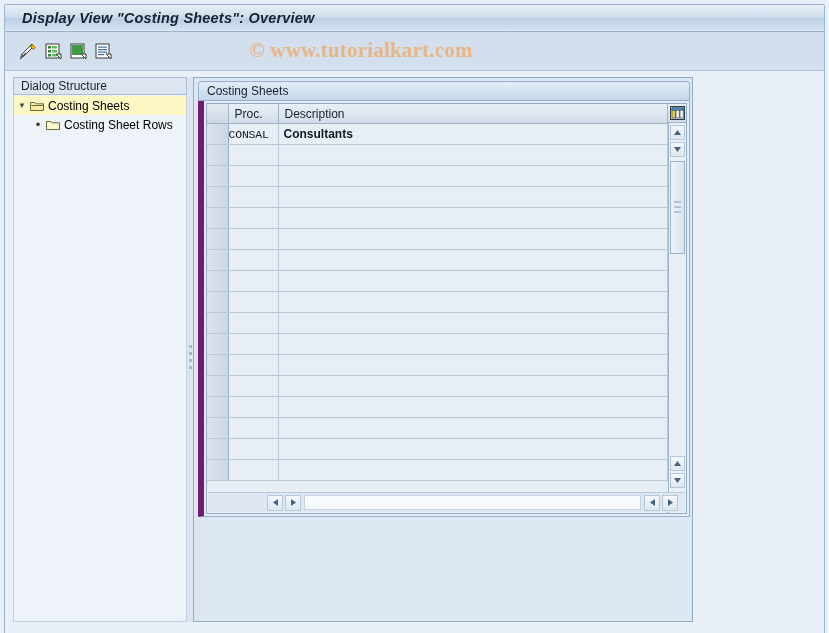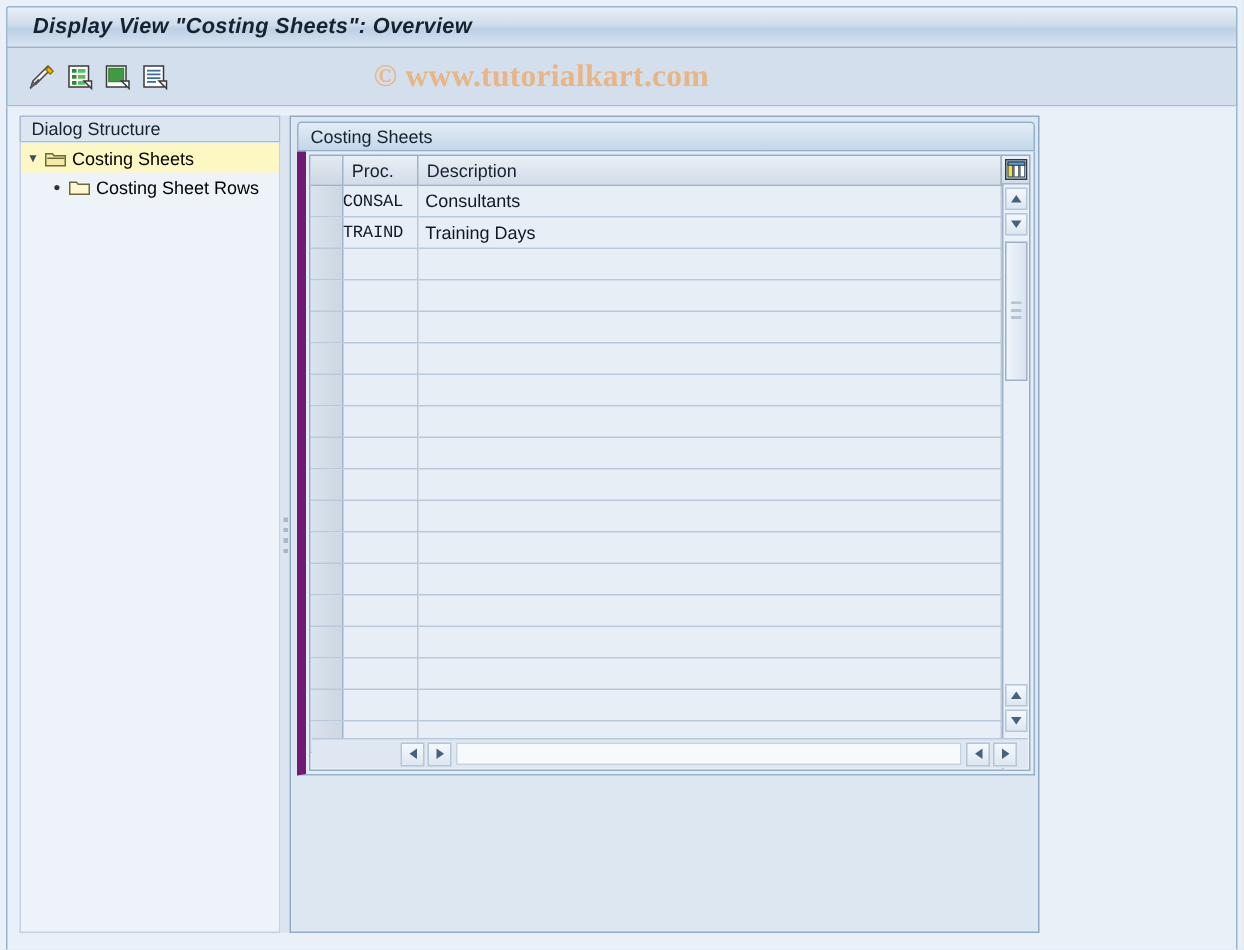--- a/index.html
+++ b/index.html
@@ -242,21 +242,21 @@
   table.sapgrid td.selcell {
     background: linear-gradient(to right, #dbe3ec 0%, #ccd7e3 100%);
     border-right: 1px solid #9fb4ca;
   }
   table.sapgrid td.proc {
     font-family: "Liberation Mono", monospace;
     font-size: 11.5px;
     padding-left: 0;
     letter-spacing: -0.2px;
   }
-  table.sapgrid td.desc { padding-left: 5px; }
+  table.sapgrid td.desc { padding-left: 5px; font-weight: bold; }
 
   
   #vscroll {
     position: absolute;
     right: 0; top: 0;
     width: 18px;
     height: 100%;
     background: #e9f0f7;
     border-left: 1px solid #9fb4ca;
     box-sizing: border-box;
@@ -454,26 +454,20 @@
             </thead>
             <tbody id="tbody">
                 <tr>
                   <td class="selcell"></td>
                   <td class="proc">CONSAL</td>
                   <td class="desc">Consultants</td>
                   <td style="border: none; background: transparent;"></td>
                 </tr>
                 <tr>
                   <td class="selcell"></td>
-                  <td class="proc">TRAIND</td>
-                  <td class="desc">Training Days</td>
-                  <td style="border: none; background: transparent;"></td>
-                </tr>
-                <tr>
-                  <td class="selcell"></td>
                   <td class="proc"></td>
                   <td class="desc"></td>
                   <td style="border: none; background: transparent;"></td>
                 </tr>
                 <tr>
                   <td class="selcell"></td>
                   <td class="proc"></td>
                   <td class="desc"></td>
                   <td style="border: none; background: transparent;"></td>
                 </tr>

